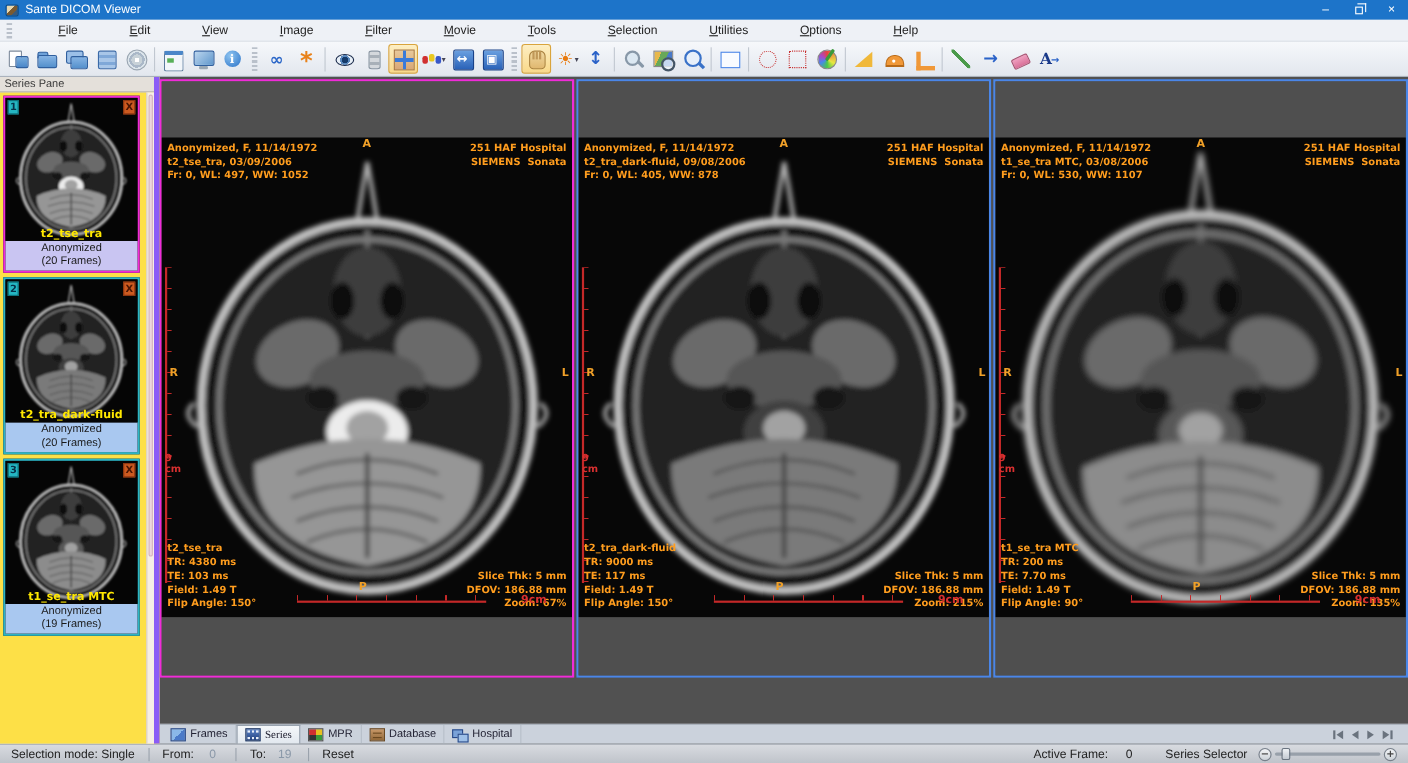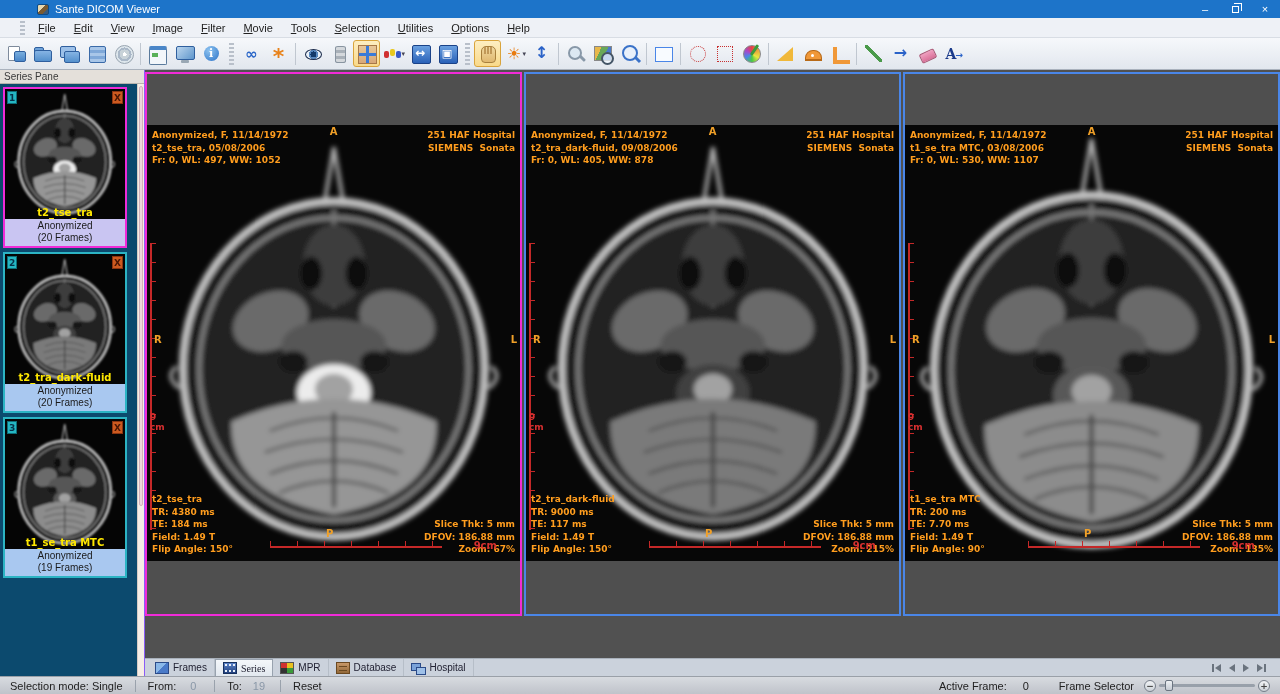--- a/index.html
+++ b/index.html
@@ -1,28 +1,28 @@
 <!DOCTYPE html>
 <html><head>
 <meta charset="utf-8">
 <style>
   html,body{margin:0;padding:0;background:#000;}
   *{box-sizing:border-box;}
   #app{width:1280px;height:694px;display:flex;flex-direction:column;font-family:"Liberation Sans","DejaVu Sans",sans-serif;overflow:hidden;background:#e9edf3;}
 
   
-  .titlebar{height:18px;background:#1d74c9;display:flex;align-items:center;color:#fff;font-size:11px;flex:0 0 auto;padding-left:32px;}
+  .titlebar{height:18px;background:#1d74c9;display:flex;align-items:center;color:#fff;font-size:11px;flex:0 0 auto;}
   .appicon{width:12px;height:11px;margin:0 6px 0 5px;border-radius:2px;background:linear-gradient(135deg,#e8d8b0 40%,#7a5a30 40% 70%,#3a5a7a 70%);border:1px solid #0e4a84;}
   .win-controls{margin-left:auto;display:flex;height:100%;}
   .wbtn{width:30px;display:flex;align-items:center;justify-content:center;color:#fff;font-size:11px;line-height:1;}
   .wbtn-restore i{display:block;width:7px;height:7px;border:1px solid #fff;position:relative;}
   .wbtn-restore i::before{content:'';position:absolute;left:1px;top:-4px;width:7px;height:7px;border:1px solid #fff;border-left:0;border-bottom:0;}
 
   
-  .menubar{height:20px;background:#eef1f6;border-bottom:1px solid #d8dde4;display:flex;align-items:center;font-size:11px;color:#222;flex:0 0 auto;padding-left:16px;}
+  .menubar{height:20px;background:#eef1f6;border-bottom:1px solid #d8dde4;display:flex;align-items:center;font-size:11px;color:#222;flex:0 0 auto;padding-left:2px;gap:29px;}
   .mgrip{width:5px;height:14px;margin:0 4px;background:repeating-linear-gradient(to bottom,#b9c0ca 0 2px,transparent 2px 4px);}
   .menu-item{padding:2px 9px;cursor:default;}
   .menu-item u{text-decoration:underline;}
 
   
   .toolbar{height:32px;background:linear-gradient(#f6f8fb,#e2e7ee);border-bottom:1px solid #aab2bd;display:flex;align-items:center;padding-left:2px;flex:0 0 auto;}
   .tsep{width:1px;height:22px;background:#c0c7d0;margin:0 3px;}
   .grip{width:5px;height:22px;margin:0 4px;background:repeating-linear-gradient(to bottom,#b9c0ca 0 2px,transparent 2px 4px);}
   .tbtn{width:27px;height:27px;border:1px solid transparent;background:transparent;padding:1px;display:flex;align-items:center;justify-content:center;border-radius:3px;}
   .tbtn.act{background:linear-gradient(#fdeec2,#f9d98a);border-color:#d9a43c;}
@@ -74,21 +74,21 @@
   .k-prot::after{left:9px;top:11px;width:3px;height:3px;background:#fff;border-radius:50%;}
   .k-angle::before{left:4px;top:4px;width:13px;height:13px;border-left:4px solid #f09838;border-bottom:4px solid #f09838;}
   .k-line::before{left:2px;top:2px;width:17px;height:17px;background:linear-gradient(45deg,transparent 44%,#4a9a4a 44% 56%,transparent 56%);}
   .k-arrow::after{content:'→';color:#2a62c8;left:0;top:0;width:22px;text-align:center;font:bold 16px/20px "DejaVu Sans",sans-serif;}
   .k-eraser::before{left:3px;top:8px;width:14px;height:8px;background:linear-gradient(#f0a0c0,#d87098);border:1px solid #a85070;transform:rotate(-25deg);border-radius:2px;}
   .k-text::after{content:'A';color:#1a3a8a;left:0;top:2px;width:15px;text-align:center;font:bold 14px/18px "DejaVu Serif",serif;}
   .k-text::before{content:'→';color:#2a62c8;left:12px;top:7px;font:bold 9px/10px "DejaVu Sans",sans-serif;}
 
   
   .main{flex:1;display:flex;min-height:0;}
-  .series-pane{width:145px;flex:0 0 auto;background:#0c4a6e;border-right:1px solid #8b5cf6;display:flex;flex-direction:column;position:relative;}
+  .series-pane{width:145px;flex:0 0 auto;background:#fde047;border-right:5px solid #8b5cf6;display:flex;flex-direction:column;position:relative;}
   .sp-header{height:14px;background:#e4e0da;border-bottom:1px solid #b7b3ac;font-size:10px;color:#3a3a3a;padding:1px 4px;flex:0 0 auto;}
   .sp-list{padding:3px;}
   .thumb{width:124px;margin-bottom:4px;border:2px solid #2cb4c4;background:#000;}
   .thumb.sel{border-color:#f02bd8;}
   .thumb-img{height:130px;background:#050505;position:relative;display:flex;align-items:center;justify-content:center;overflow:hidden;}
   .thumb-img svg{height:124px;}
   .idx{position:absolute;top:2px;left:2px;min-width:10px;height:13px;background:#25b6c2;border:1px solid #0c6e78;color:#06324a;font:bold 9px/12px "DejaVu Sans",sans-serif;text-align:center;padding:0 1px;}
   .cls{position:absolute;top:2px;right:2px;min-width:10px;height:13px;background:#cc5a20;border:1px solid #8a3410;color:#4a1604;font:bold 9px/12px "DejaVu Sans",sans-serif;text-align:center;padding:0 1px;}
   .sname{position:absolute;bottom:1px;left:0;width:100%;text-align:center;color:#ffe800;font:bold 10px "DejaVu Sans",sans-serif;}
   .sinfo{font-size:10px;color:#1a1a1a;text-align:center;line-height:1.2;padding:1px 0 2px;}
@@ -467,23 +467,23 @@
 <path d="M150 228 L150 308" stroke="#3a3a3a" stroke-width="3"></path>
 <path d="M96 244 Q150 222 204 244" stroke="#4a4a4a" stroke-width="2" fill="none"></path>
 <path d="M92 262 Q150 240 208 262" stroke="#4a4a4a" stroke-width="2" fill="none"></path>
 <path d="M96 280 Q150 258 204 280" stroke="#4a4a4a" stroke-width="2" fill="none"></path>
 <path d="M104 296 Q150 276 196 296" stroke="#4a4a4a" stroke-width="2" fill="none"></path>
 <path d="M18 190 q-10 8 2 18" stroke="#b0b0b0" stroke-width="3" fill="none"></path>
 <path d="M282 190 q10 8 -2 18" stroke="#b0b0b0" stroke-width="3" fill="none"></path>
 </g>
                 </svg>
               </div>
-              <div class="ov tl"><div>Anonymized, F, 11/14/1972</div><div>t2_tse_tra, 05/08/2006</div><div>Fr: 0, WL: 497, WW: 1052</div></div>
+              <div class="ov tl"><div>Anonymized, F, 11/14/1972</div><div>t2_tse_tra, 03/09/2006</div><div>Fr: 0, WL: 497, WW: 1052</div></div>
               <div class="ov tr"><div>251 HAF Hospital</div><div>SIEMENS  Sonata</div></div>
-              <div class="ov bl"><div>t2_tse_tra</div><div>TR: 4380 ms</div><div>TE: 184 ms</div><div>Field: 1.49 T</div><div>Flip Angle: 150°</div></div>
+              <div class="ov bl"><div>t2_tse_tra</div><div>TR: 4380 ms</div><div>TE: 103 ms</div><div>Field: 1.49 T</div><div>Flip Angle: 150°</div></div>
               <div class="ov br"><div>Slice Thk: 5 mm</div><div>DFOV: 186.88 mm</div><div>Zoom: 67%</div></div>
               <div class="mk mk-a">A</div>
               <div class="mk mk-p">P</div>
               <div class="mk mk-r">R</div>
               <div class="mk mk-l">L</div>
               <div class="vruler"></div>
               <div class="vlabel">
                 <div>9</div>
                 <div>cm</div>
               </div>
@@ -648,21 +648,21 @@
     <span class="sb-item">From:</span>
     <span class="sb-item sb-val">0</span>
     <span class="ssep"></span>
     <span class="sb-item">To:</span>
     <span class="sb-item sb-val">19</span>
     <span class="ssep"></span>
     <span class="sb-item">Reset</span>
     <div class="sb-right">
       <span class="sb-item">Active Frame:</span>
       <span class="sb-item" style="min-width:30px;text-align:center">0</span>
-      <span class="sb-item" style="margin-left:14px">Frame Selector</span>
+      <span class="sb-item" style="margin-left:14px">Series Selector</span>
       <div class="slider">
         <span class="sl-btn">−</span>
         <span class="sl-track">
             <span class="sl-thumb"></span>
           </span>
         <span class="sl-btn">+</span>
       </div>
     </div>
   </div>
 

